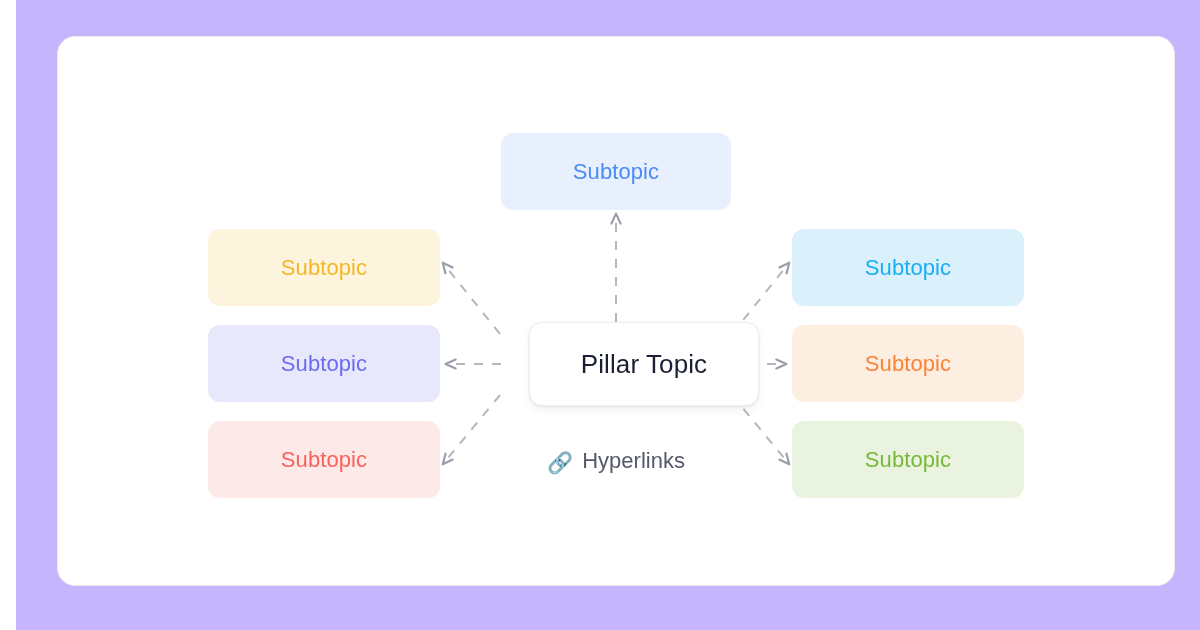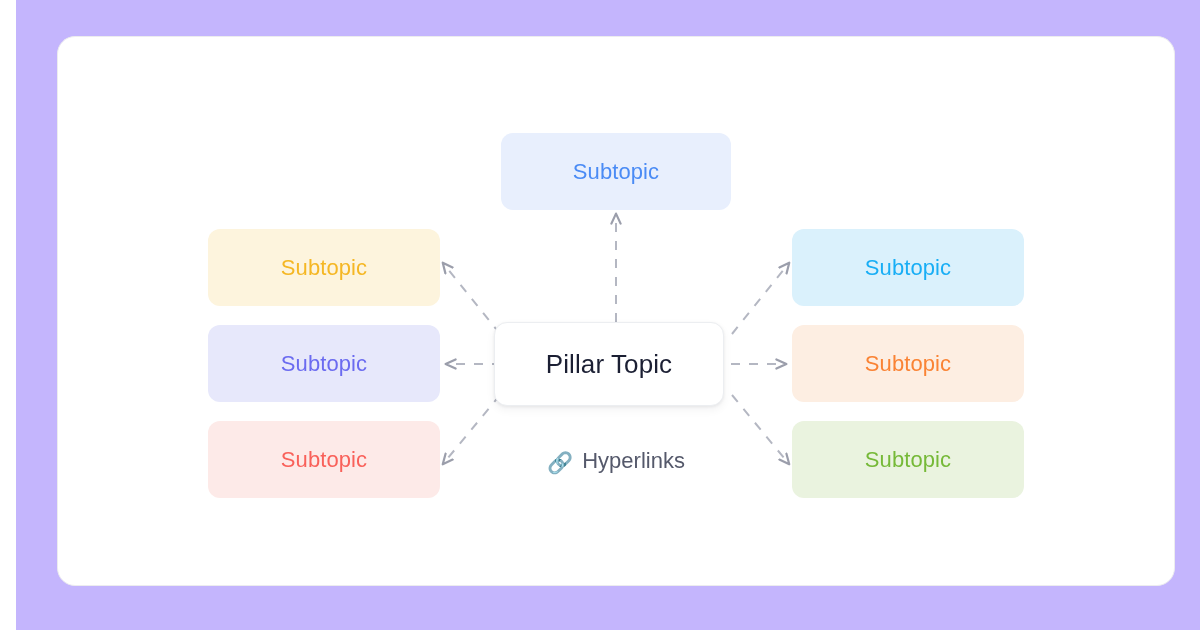--- a/index.html
+++ b/index.html
@@ -59,21 +59,21 @@
     white-space: nowrap;
   }
 
   .node-subtopic {
     width: 232px;
     height: 77px;
   }
 
   
   #node-pillar {
-    left: 478px;
+    left: 513px;
     top: 322px;
     width: 230px;
     height: 84px;
     background: #ffffff;
     border: 1px solid #eceef1;
     border-radius: 13px;
     font-size: 26px;
     color: #1b1f33;
     box-shadow: 0 1px 3px rgba(23, 25, 35, 0.07),
                 0 4px 10px rgba(23, 25, 35, 0.05);

